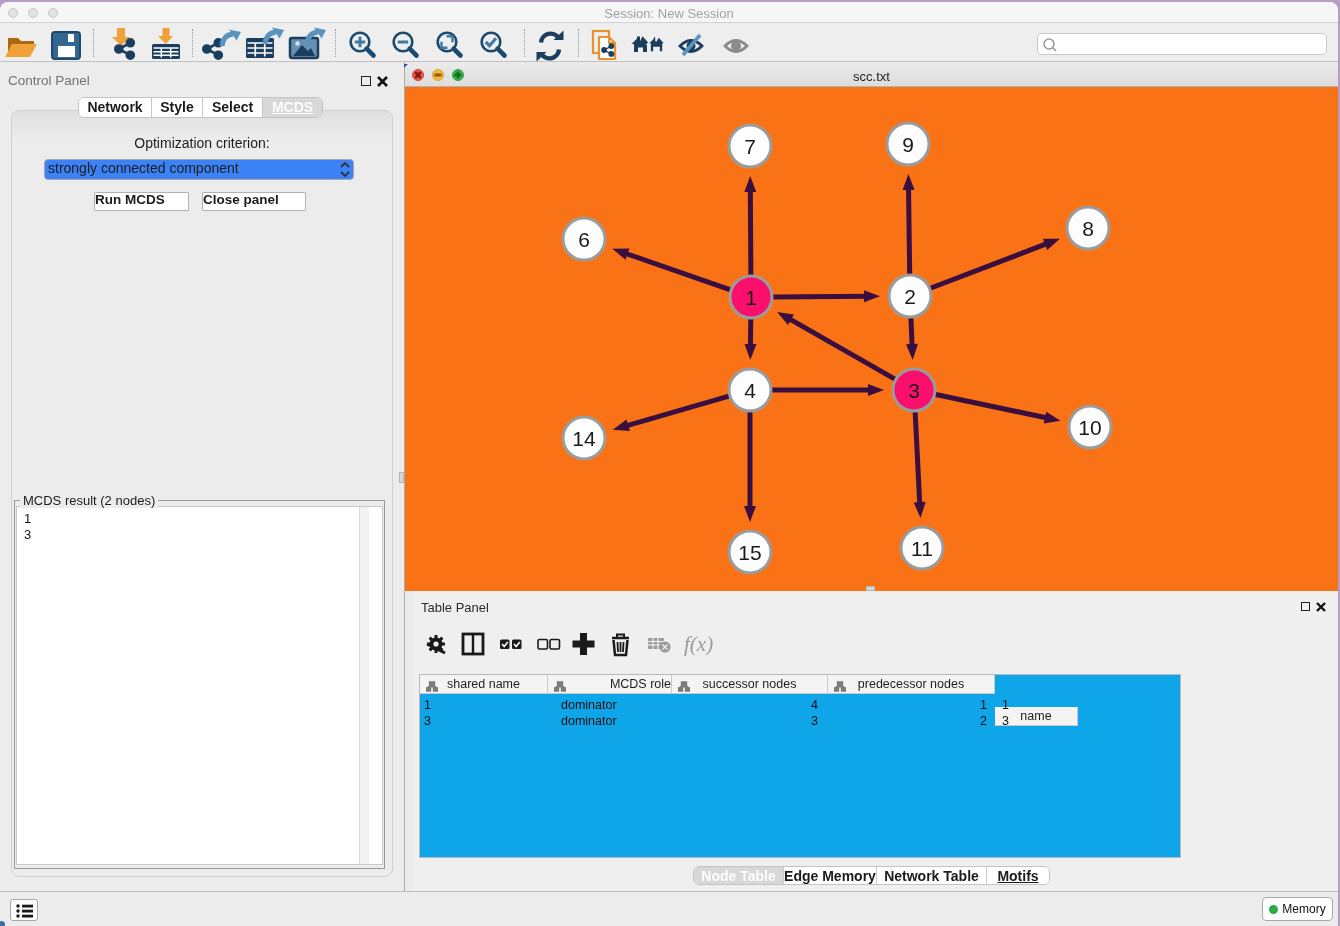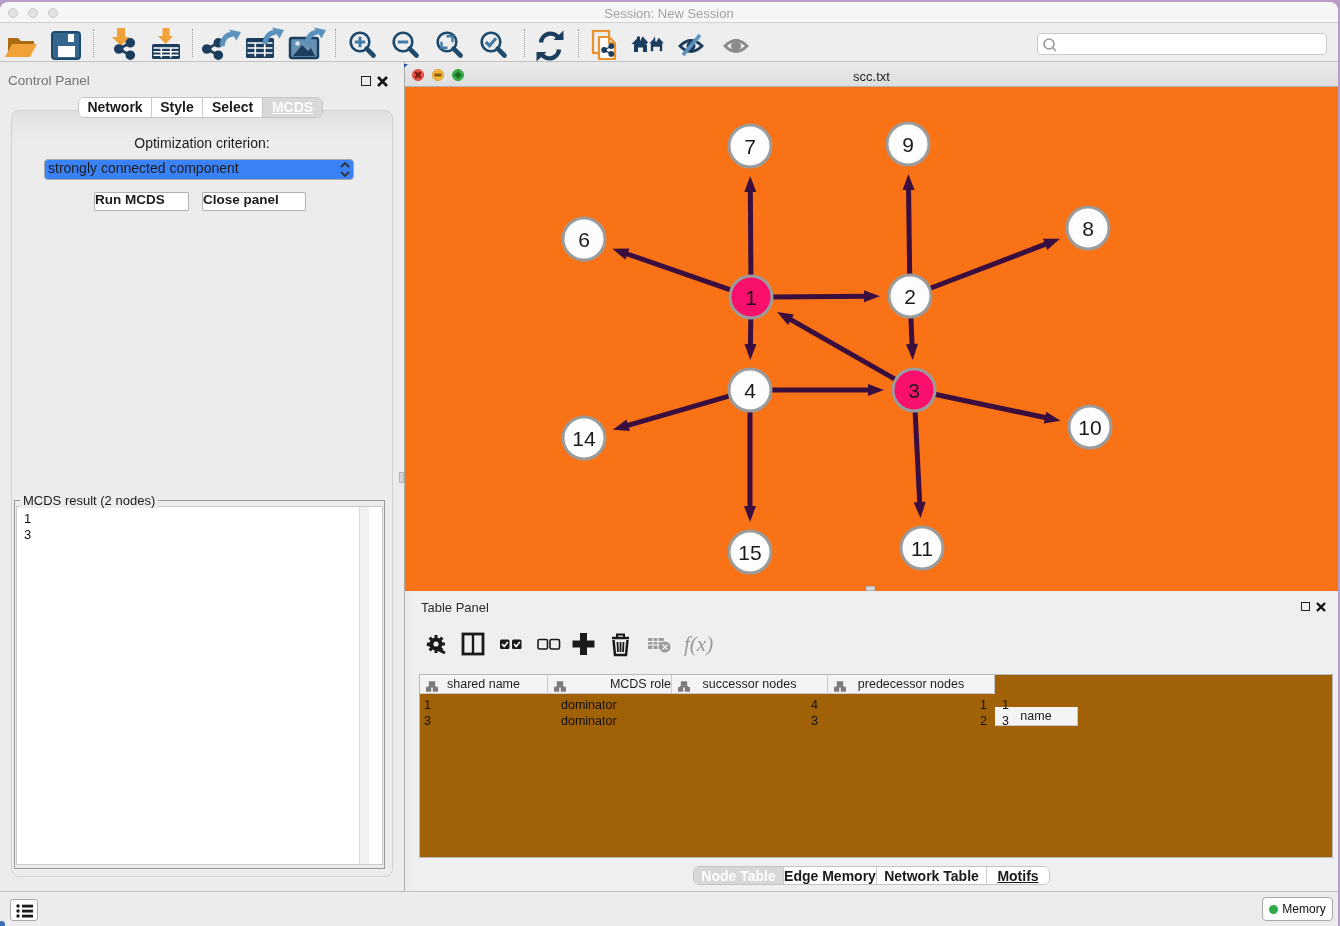--- a/index.html
+++ b/index.html
@@ -57,21 +57,21 @@
   #net-title { left:0; top:0; width:933px; height:25px;
                background:linear-gradient(#ebebeb,#dddddd);
                border-bottom:1px solid #b2b2b2; }
   #net-name { position:absolute; top:7px; width:100%; text-align:center; font-size:13px; color:#1f1f1f; }
   .light { position:absolute; top:7px; width:12px; height:12px; border-radius:50%; }
   #bhandle { left:866px; top:584px; width:9px; height:5px; background:#d6d6d6; border:1px solid #b5b5b5; }
   
   #tp { left:413px; top:590px; width:925px; height:299px; background:#efefef; }
   #tp-title { left:8px; top:8px; font-size:13px; color:#2b2b2b; }
   #tp-toolbar { left:6px; top:30px; width:913px; height:38px; }
-  #tp-table { left:6px; top:82px; width:914px; height:184px; background:#a16207;
+  #tp-table { left:6px; top:82px; width:762px; height:184px; background:#0ea5e9;
               border:1px solid #b9b9b9; }
   #tabbar2 { left:280px; top:274px; height:19px; }
   
   #status { left:0; top:889px; width:1338px; height:35px; background:#ececec;
             border-top:1px solid #c0c0c0; }
   #lbtn { left:10px; top:897px; width:28px; height:22px; background:#fdfdfd;
           border:1px solid #a9a9a9; border-radius:3px; }
   #membtn { left:1262px; top:895px; width:71px; height:24px; background:#fdfdfd;
             border:1px solid #a9a9a9; border-radius:4px; font-size:12px; color:#111;
             line-height:22px; text-align:center; }

